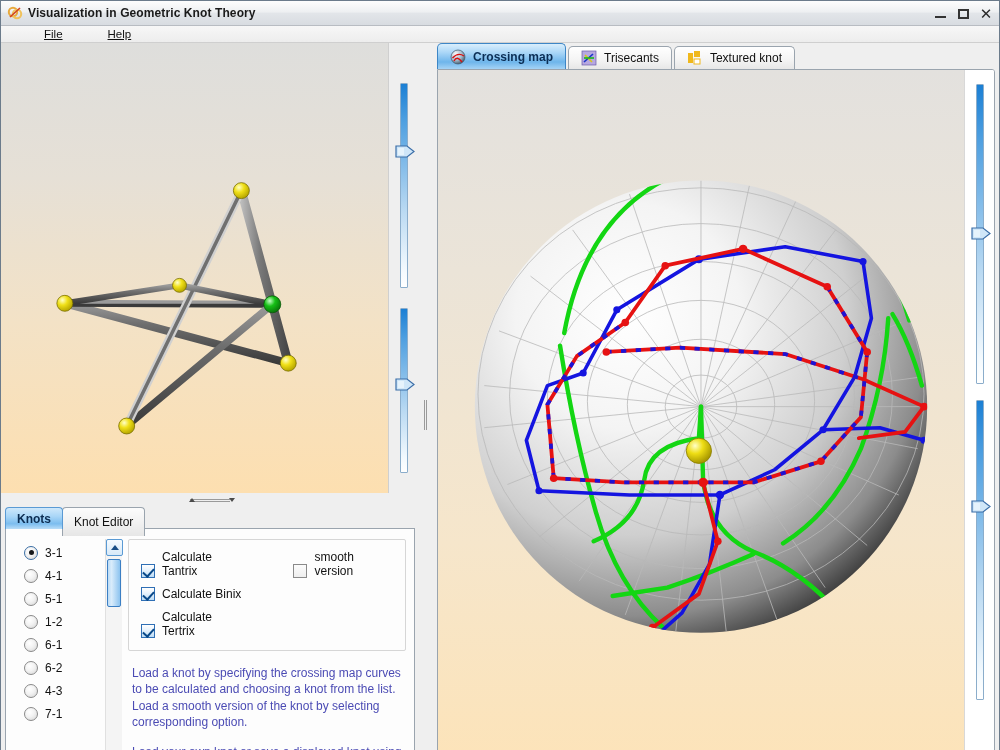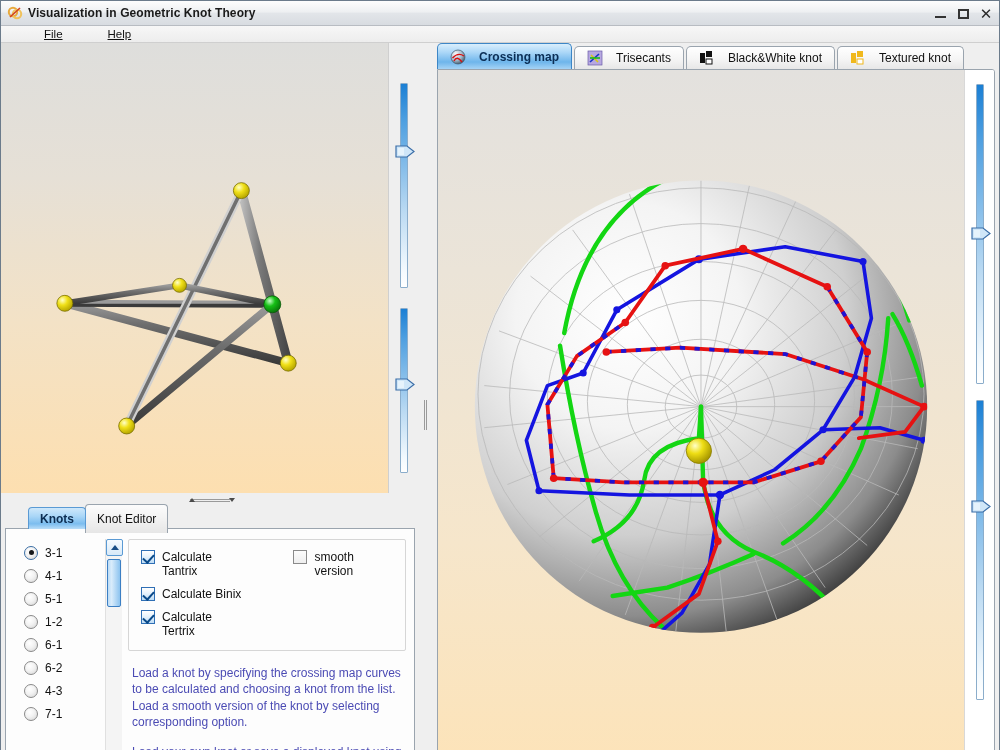--- a/index.html
+++ b/index.html
@@ -129,21 +129,21 @@
     border-left: 3.5px solid transparent; border-right: 3.5px solid transparent;
   }
   .hsplit-arrow.up { border-bottom: 4px solid #4a4a4a; left: 188px; }
   .hsplit-arrow.down { border-top: 4px solid #4a4a4a; left: 228px; }
   
   .knots-panel {
     flex: 1 1 auto; display: flex; flex-direction: column;
     padding: 0 4px 4px 4px;
     position: relative;
   }
-  .tabstrip { display: flex; align-items: center; height: 22px; position: relative; z-index: 2; margin-left: 23px; }
+  .tabstrip { display: flex; align-items: flex-start; height: 22px; position: relative; z-index: 2; }
   .tab {
     height: 29px; display: flex; align-items: center;
     padding: 0 11px; font-size: 12px; color: #111;
     background: linear-gradient(to bottom,#fcfcfc 0%, #f2f2f2 50%, #e6e6e6 100%);
     border: 1px solid #9aa4ae; border-bottom: none;
     border-radius: 4px 4px 0 0; margin-right: -1px;
     position: relative;
   }
   .tab.active {
     height: 22px; font-weight: bold; color: #0c2d52;
@@ -192,21 +192,21 @@
   }
   
   .optcol { flex: 1 1 auto; display: flex; flex-direction: column; }
   .optbox {
     border: 1px solid #d6d6d6; border-radius: 2px;
     padding: 10px 12px 12px 12px;
     display: flex;
   }
   .optcolumn { display: flex; flex-direction: column; gap: 9px; }
   .optcolumn.right { margin-left: 46px; }
-  .chk-row { display: flex; align-items: flex-start; }
+  .chk-row { display: flex; align-items: flex-end; }
   .chkbox {
     width: 14px; height: 14px; flex: 0 0 14px; margin-right: 7px;
     border: 1px solid #8a8a8a; background: #ffffff;
     position: relative;
   }
   .chkbox.on {
     border-color: #2f6fb5;
     background: linear-gradient(to bottom,#ffffff 0%, #eaf4fd 40%, #bddcf5 100%);
   }
   .chkbox.off {
@@ -222,21 +222,21 @@
     margin: 14px 4px 0 4px; color: #4b4bb4; font-size: 12px; line-height: 16.4px;
   }
   .helptext p + p { margin-top: 13px; }
   
   .rtabstrip {
     flex: 0 0 26px; display: flex; align-items: flex-end;
     padding-left: 6px; height: 26px;
     background: #efefef;
   }
   .rtab {
-    height: 23px; display: flex; align-items: center; gap: 13px;
+    height: 23px; display: flex; align-items: center; gap: 7px;
     padding: 8px 12px; font-size: 12px; color: #111;
     background: linear-gradient(to bottom,#ffffff 0%, #f5f5f5 55%, #e7e7e7 100%);
     border: 1px solid #9aa4ae; border-bottom: none;
     border-radius: 5px 5px 0 0; margin-right: 2px;
   }
   .rtab.active {
     height: 26px; font-weight: bold; color: #0b2e55;
     background: linear-gradient(to bottom,#d9eefc 0%, #a9d6f7 35%, #6eb5eb 72%, #a5d3f5 100%);
     border-color: #3d86c6;
   }
@@ -485,30 +485,20 @@
         <div class="rtab">
           <span class="rtab-icon">
             <svg width="16" height="16" viewBox="0 0 16 16">
               <rect x="1" y="1" width="14" height="14" fill="#b7a8e0" stroke="#6a5ca8" stroke-width="0.7"></rect>
               <path d="M3,12 L12,4" stroke="#1a35c8" stroke-width="1.6"></path>
               <path d="M4,5 L11,12" stroke="#d8c814" stroke-width="1.6"></path>
               <path d="M3,8 L13,8" stroke="#18b818" stroke-width="1.6"></path>
             </svg>
           </span>
           <span>Trisecants</span>
-        </div>
-        <div class="rtab">
-          <span class="rtab-icon">
-            <svg width="16" height="16" viewBox="0 0 16 16">
-              <rect x="1" y="3" width="5" height="10" fill="#111"></rect>
-              <rect x="7" y="1" width="6" height="6" fill="#111"></rect>
-              <rect x="7" y="9" width="6" height="5" fill="#fff" stroke="#111" stroke-width="1"></rect>
-            </svg>
-          </span>
-          <span>Black&amp;White knot</span>
         </div>
         <div class="rtab">
           <span class="rtab-icon">
             <svg width="16" height="16" viewBox="0 0 16 16">
               <rect x="1" y="3" width="5" height="10" fill="#f0b81c"></rect>
               <rect x="7" y="1" width="6" height="6" fill="#f0b81c"></rect>
               <rect x="7" y="9" width="6" height="5" fill="#fff" stroke="#f0b81c" stroke-width="1"></rect>
             </svg>
           </span>
           <span>Textured knot</span>

